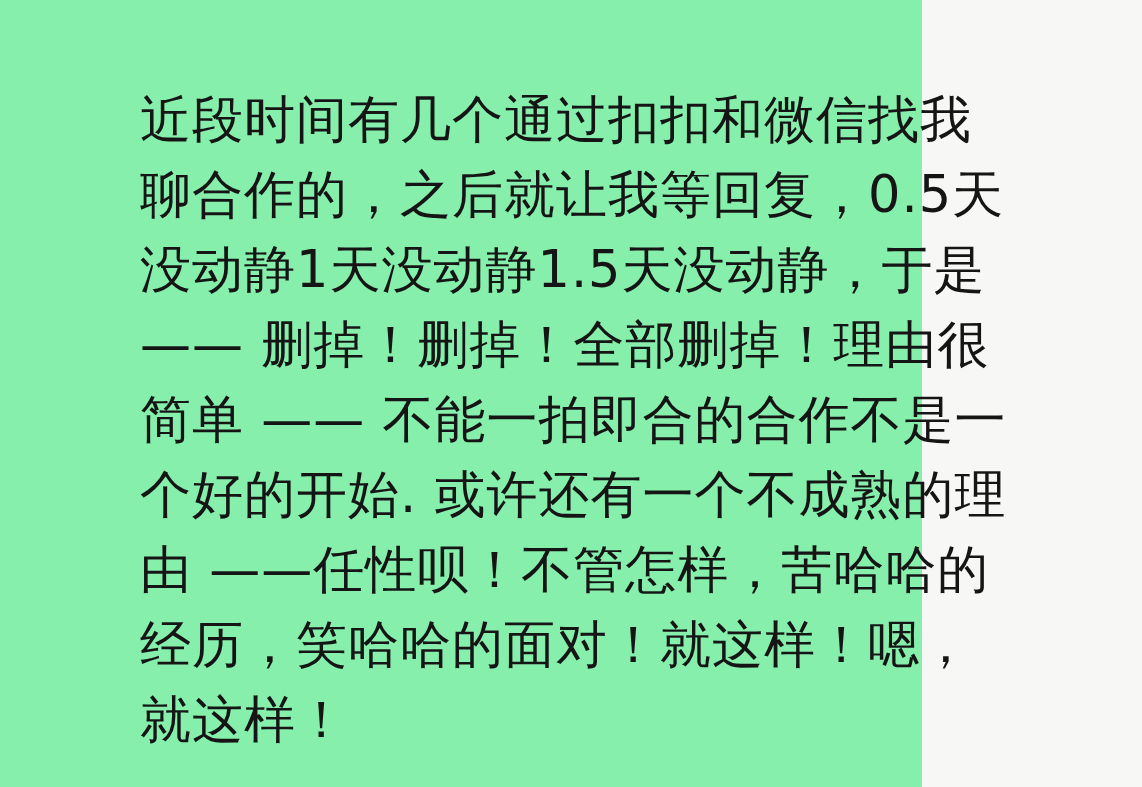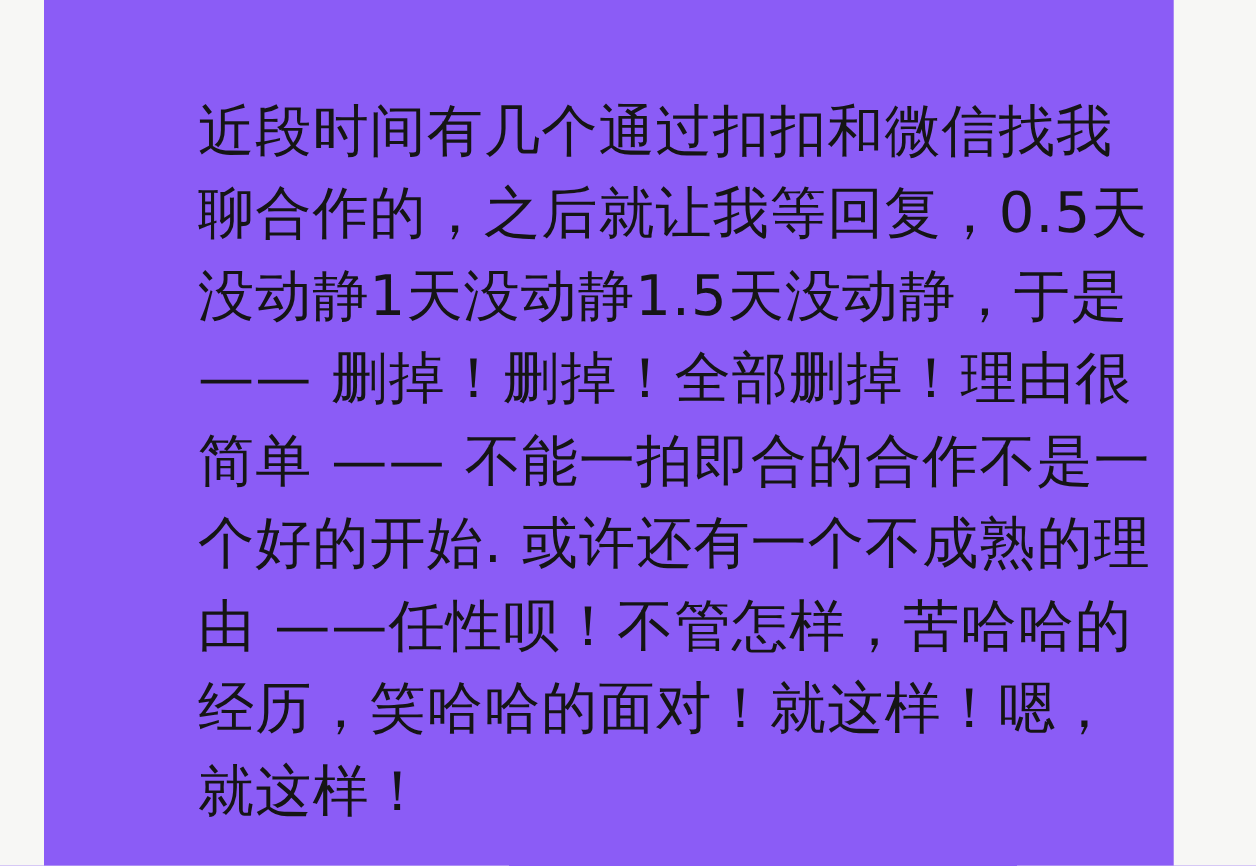--- a/index.html
+++ b/index.html
@@ -9,25 +9,24 @@
   }
   body {
     width: 1142px;
     height: 787px;
     background: #f7f7f5;
     font-family: "DejaVu Sans", "Liberation Sans", sans-serif;
     overflow: hidden;
   }
   .page {
     position: relative;
-    width: 1027px;
+    width: 922px;
     height: 787px;
-    background: #8b5cf6;
+    background: #86efac;
     box-sizing: border-box;
-    margin-left: 40px;
   }
   .note-body {
     position: absolute;
     left: 140px;
     top: 82px;
     width: 880px;
     color: #151515;
     font-size: 51px;
     line-height: 75px;
     letter-spacing: 1px;

